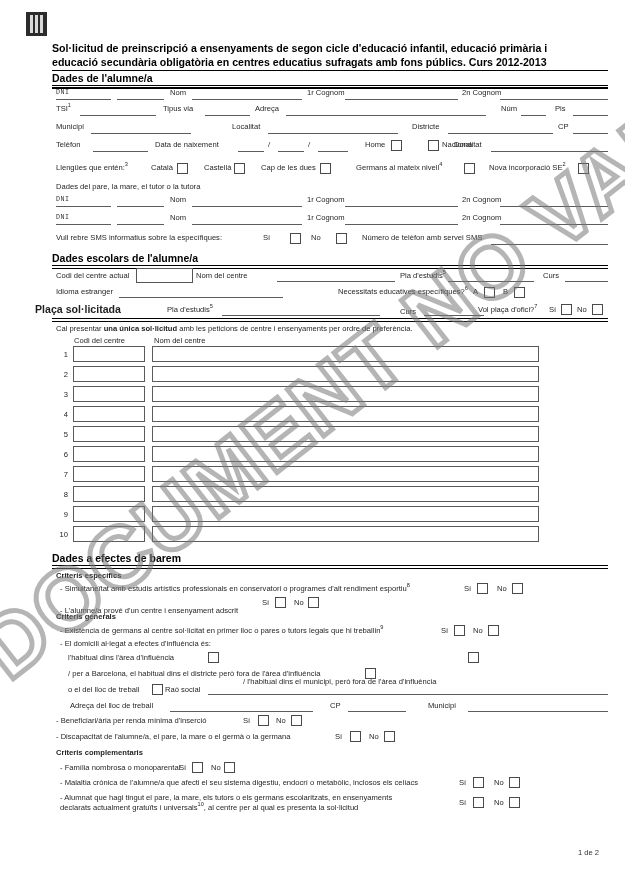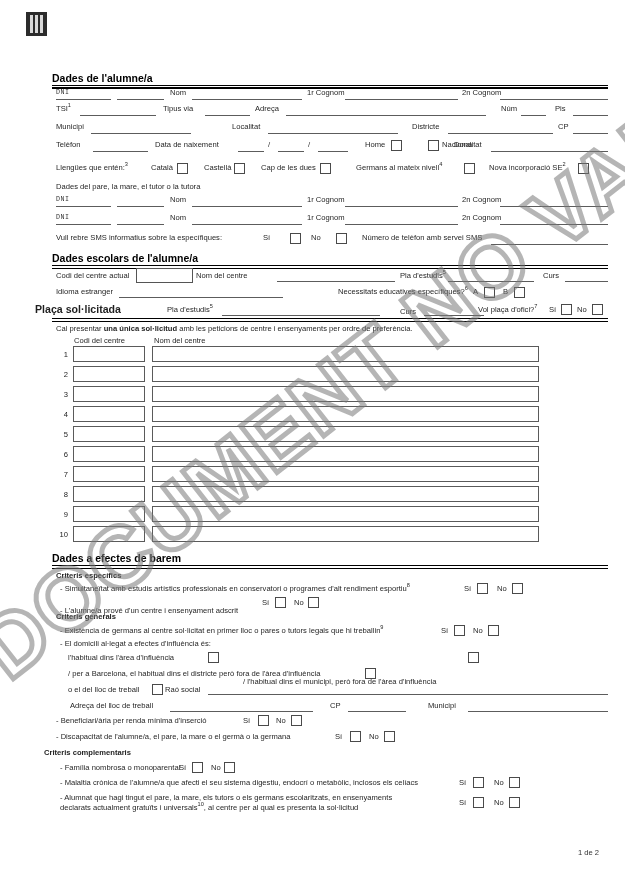--- a/index.html
+++ b/index.html
@@ -99,21 +99,22 @@
 
   <div class="hdr">
     <div class="flag">
           <i></i>
           <i></i>
           <i></i>
         </div>
   </div>
 
   <div class="title">
-    <br>
+    <span>Sol·licitud de preinscripció a ensenyaments de segon cicle d'educació infantil, educació primària i</span><br>
+    <span class="l2">educació secundària obligatòria en centres educatius sufragats amb fons públics. Curs 2012-2013</span>
   </div>
 
   <div class="sec" style="left:52px;top:72px;">Dades de l'alumne/a</div>
   <div class="rule" style="left:52px;top:84.5px;width:556px;height:1.2px;"></div>
   <div class="rule" style="left:52px;top:87px;width:556px;height:1.8px;"></div>
 
   <div class="lbl mono" style="left:56px;top:89px;">DNI</div>
   <div class="fl" style="left:56px;top:99px;width:55px;"></div>
   <div class="fl" style="left:117px;top:99px;width:47px;"></div>
   <div class="lbl" style="left:170px;top:88px;">Nom</div>
@@ -333,21 +334,21 @@
   <div class="cb" style="left:258px;top:715px;"></div>
   <div class="lbl" style="left:276px;top:716px;">No</div>
   <div class="cb" style="left:291px;top:715px;"></div>
 
   <div class="lbl" style="left:56px;top:732px;">- Discapacitat de l'alumne/a, el pare, la mare o el germà o la germana</div>
   <div class="lbl" style="left:335px;top:732px;">Sí</div>
   <div class="cb" style="left:350px;top:731px;"></div>
   <div class="lbl" style="left:369px;top:732px;">No</div>
   <div class="cb" style="left:384px;top:731px;"></div>
 
-  <div class="lbl b" style="left:44px;top:748px;">Criteris complementaris</div>
+  <div class="lbl b" style="left:56px;top:748px;">Criteris complementaris</div>
 
   <div class="lbl" style="left:60px;top:763px;">- Família nombrosa o monoparental</div>
   <div class="lbl" style="left:179px;top:763px;">Sí</div>
   <div class="cb" style="left:192px;top:762px;"></div>
   <div class="lbl" style="left:211px;top:763px;">No</div>
   <div class="cb" style="left:224px;top:762px;"></div>
 
   <div class="lbl" style="left:60px;top:778px;">- Malaltia crònica de l'alumne/a que afecti el seu sistema digestiu, endocrí o metabòlic, inclosos els celíacs</div>
   <div class="lbl" style="left:459px;top:778px;">Sí</div>
   <div class="cb" style="left:473px;top:777px;"></div>

